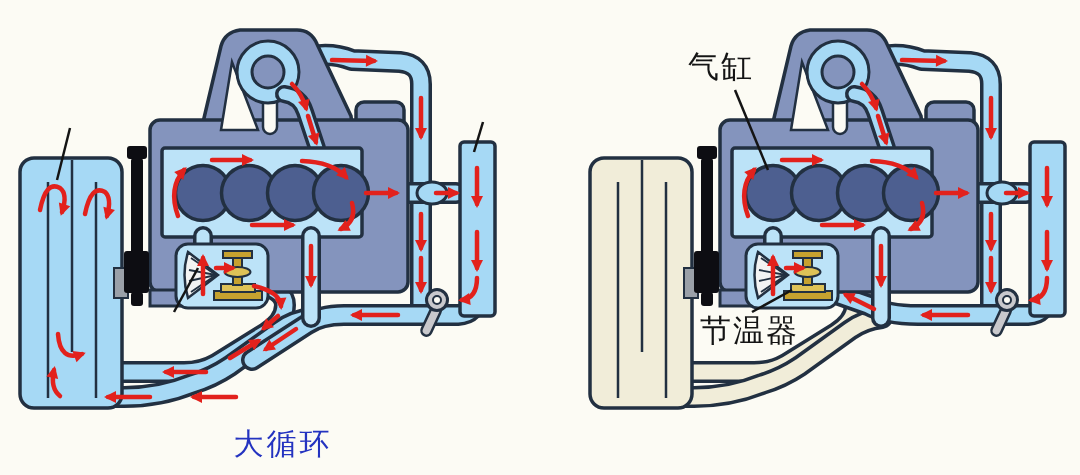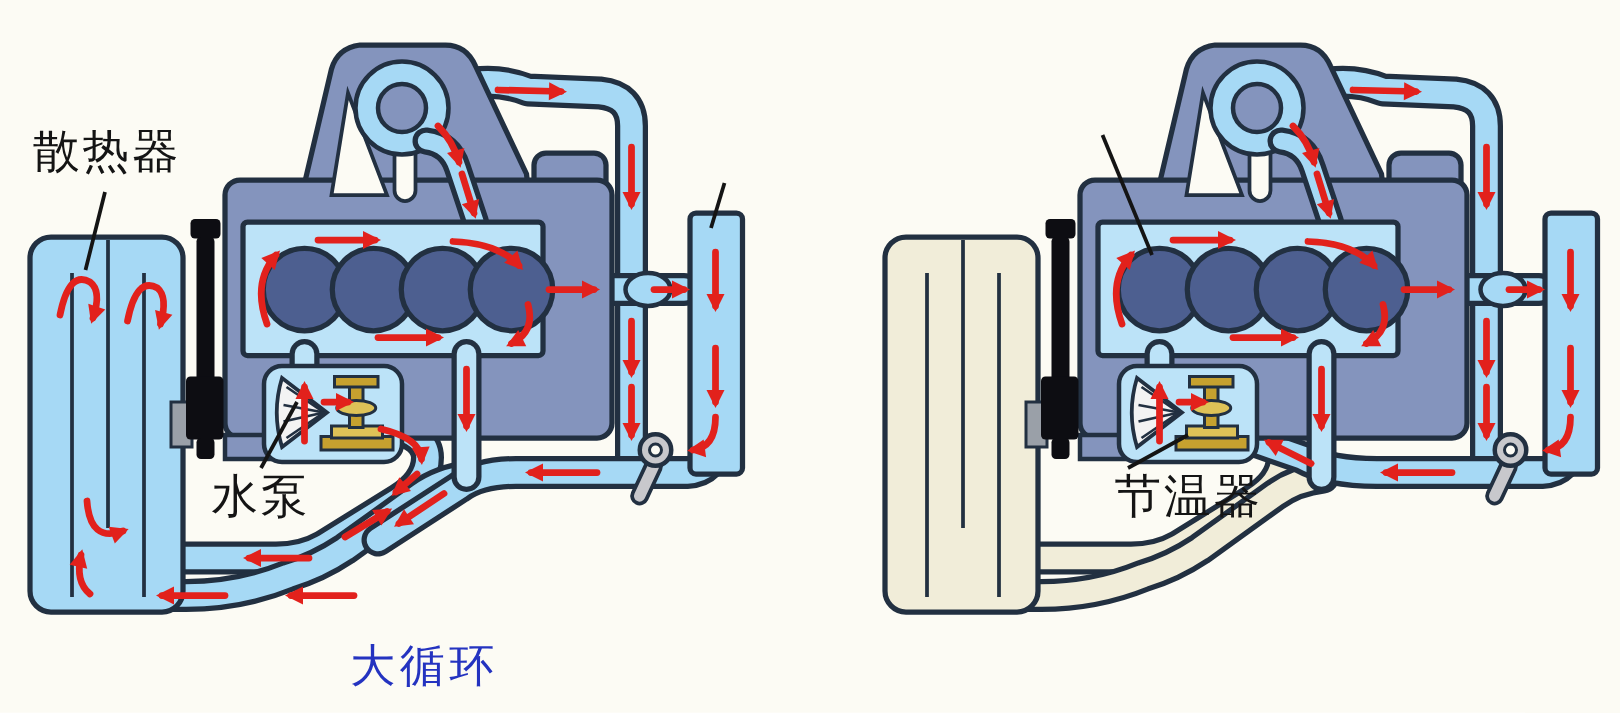--- a/index.html
+++ b/index.html
@@ -251,18 +251,17 @@
         <path d="M311 246 L311 284" fill="none" stroke="#e2211c" stroke-width="4.5" stroke-linecap="round" marker-end="url(#ahR)"></path>
         <path d="M216 268 L232 268" fill="none" stroke="#e2211c" stroke-width="4.5" stroke-linecap="round" marker-end="url(#ahR)"></path>
         <path d="M304 309 L276 295" fill="none" stroke="#e2211c" stroke-width="4.5" stroke-linecap="round" marker-end="url(#ahR)"></path>
       </g>
       <g>
         <line x1="165" y1="90" x2="198" y2="170" stroke="#141414" stroke-width="2.5"></line>
         <line x1="182" y1="312" x2="222" y2="290" stroke="#141414" stroke-width="2.5"></line>
       </g>
     </svg>
 
-  <div class="lbl" style="left: 22px; top: 84px; color: rgb(20, 20, 20);">散热器</div>
-  <div class="lbl" style="left: 141px; top: 314px; color: rgb(20, 20, 20);">水泵</div>
-  <div class="lbl" style="left: 700px; top: 314px; color: rgb(20, 20, 20); margin-left: 43px;">节温器</div>
+  <div class="lbl" style="left: 688px; top: 50px; color: rgb(20, 20, 20);">气缸</div>
+  <div class="lbl" style="left: 700px; top: 314px; color: rgb(20, 20, 20);">节温器</div>
 
   <div class="caption" style="left: 283px; color: rgb(36, 51, 192);">大循环</div>
 </div>
 
 </body></html>

